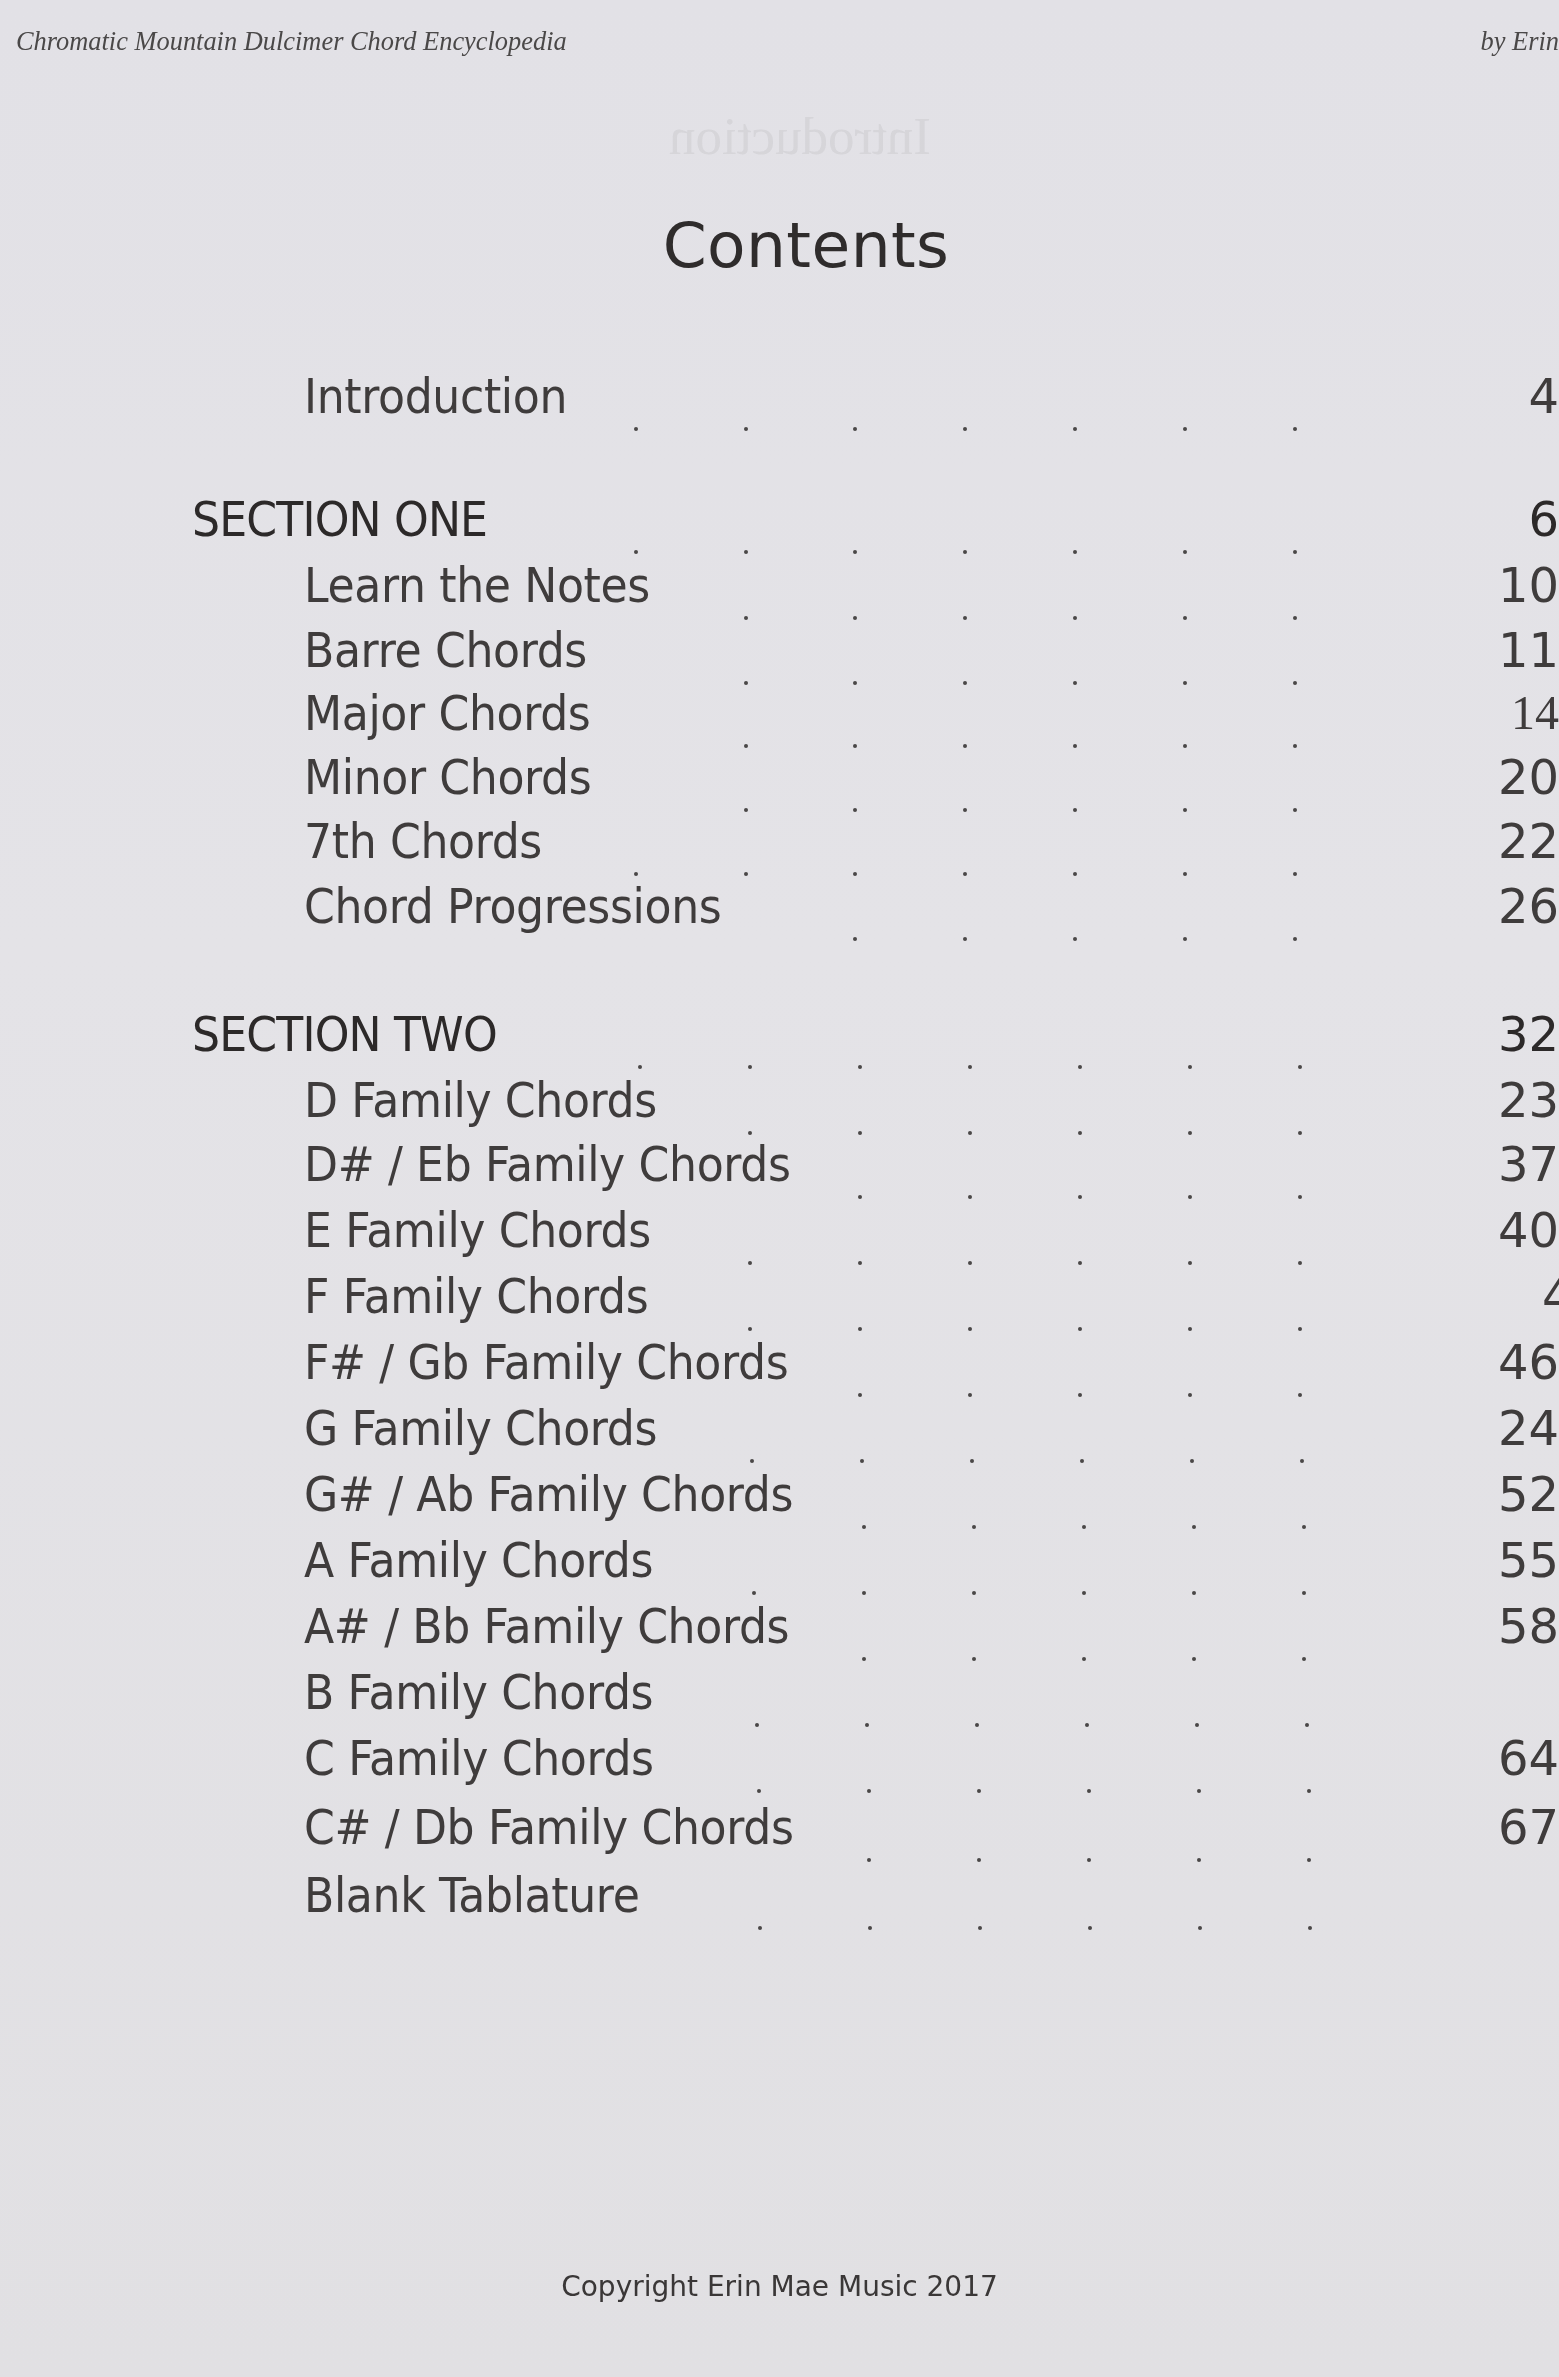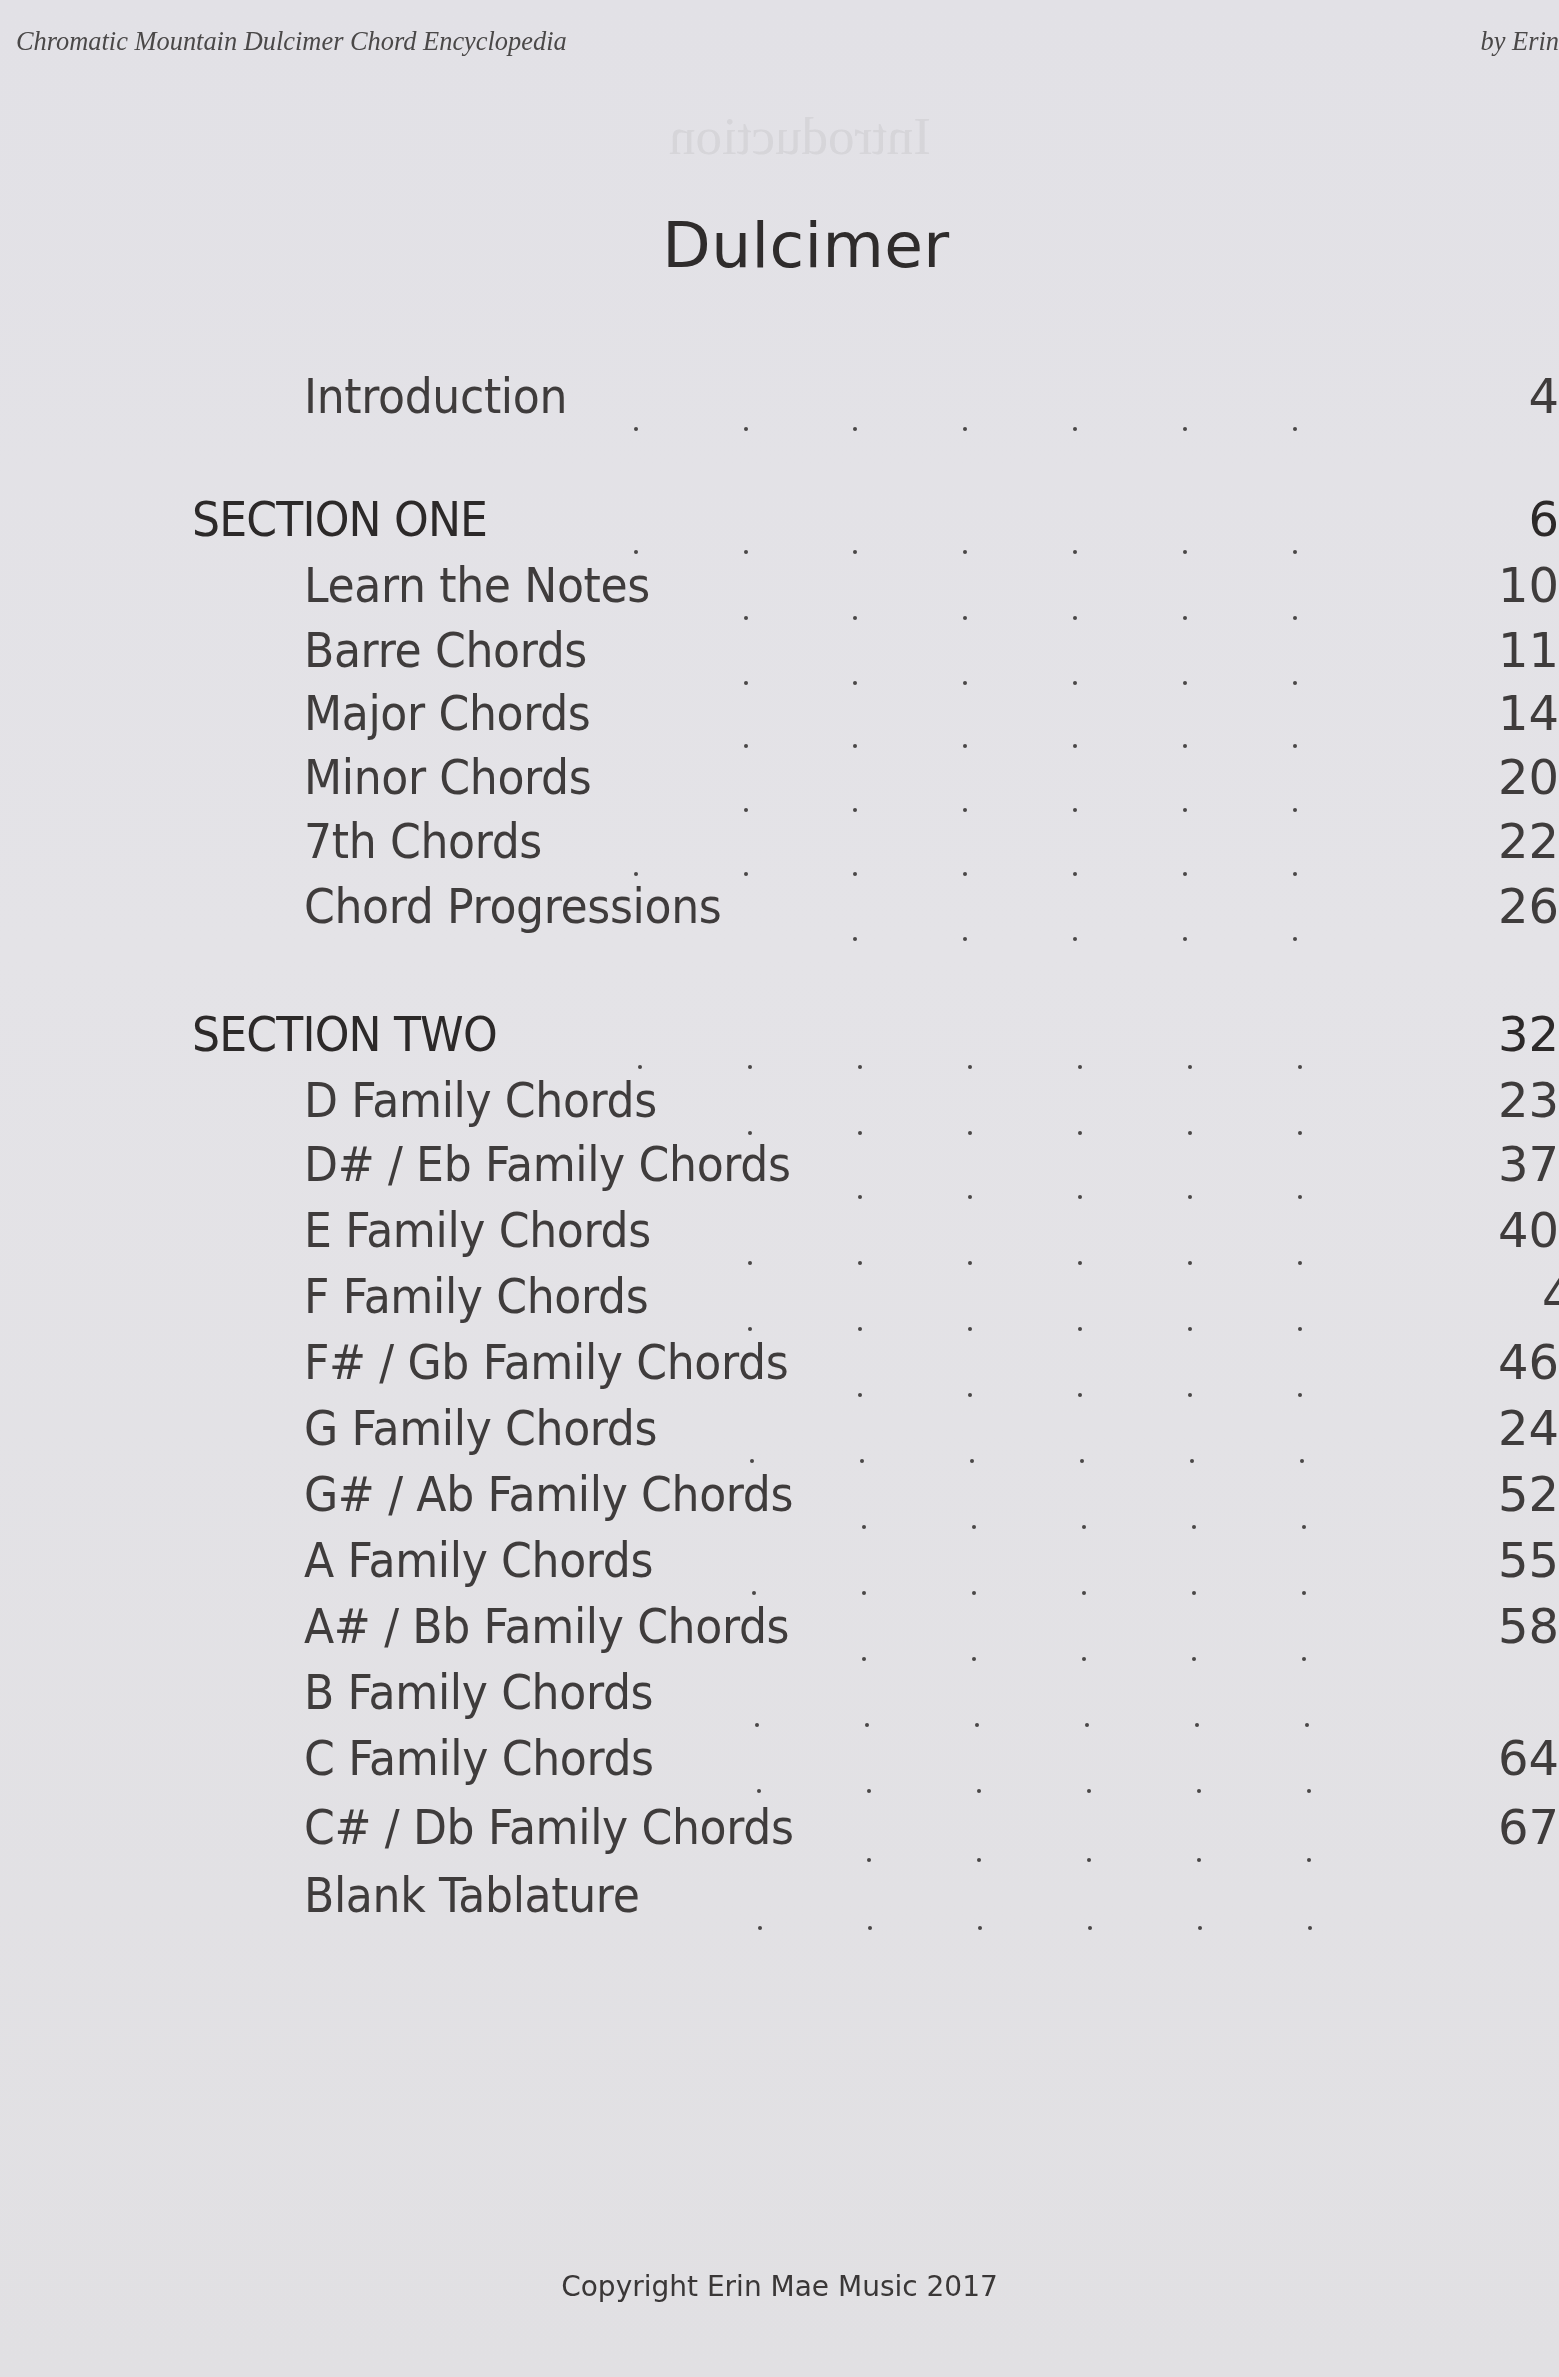--- a/index.html
+++ b/index.html
@@ -49,21 +49,21 @@
     }
   </style>
 </head>
 <body>
 
 <div class="bleed" style="left:669px;top:106px;font-size:53px;transform:scaleX(-1);">Introduction</div>
 
 <div class="running-header-left">Chromatic Mountain Dulcimer Chord Encyclopedia</div>
 <div class="running-header-right">by Erin</div>
 
-<div class="page-title">Dulcimer</div>
+<div class="page-title">Contents</div>
 
 <div class="toc" id="toc">
     <div class="toc-row entry" style="top: 387px;">
       <div class="toc-label" style="top: -19.4px;">Introduction</div>
       <div class="toc-dots">
         <span style="left: 634px; top: 40px;"></span>
         <span style="left: 744px; top: 40px;"></span>
         <span style="left: 853px; top: 40px;"></span>
         <span style="left: 963px; top: 40px;"></span>
         <span style="left: 1073px; top: 40px;"></span>
@@ -112,21 +112,21 @@
     <div class="toc-row entry" style="top: 704px;">
       <div class="toc-label" style="top: -19.4px;">Major Chords</div>
       <div class="toc-dots">
         <span style="left: 744px; top: 40px;"></span>
         <span style="left: 853px; top: 40px;"></span>
         <span style="left: 963px; top: 40px;"></span>
         <span style="left: 1073px; top: 40px;"></span>
         <span style="left: 1183px; top: 40px;"></span>
         <span style="left: 1293px; top: 40px;"></span>
       </div>
-      <div class="toc-page" style="top: -19.4px;">14</div>
+      <div class="toc-page" style="top: -19.4px; font-family: Liberation Serif, serif;">14</div>
     </div>
     <div class="toc-row entry" style="top: 768px;">
       <div class="toc-label" style="top: -19.4px;">Minor Chords</div>
       <div class="toc-dots">
         <span style="left: 744px; top: 40px;"></span>
         <span style="left: 853px; top: 40px;"></span>
         <span style="left: 963px; top: 40px;"></span>
         <span style="left: 1073px; top: 40px;"></span>
         <span style="left: 1183px; top: 40px;"></span>
         <span style="left: 1293px; top: 40px;"></span>

